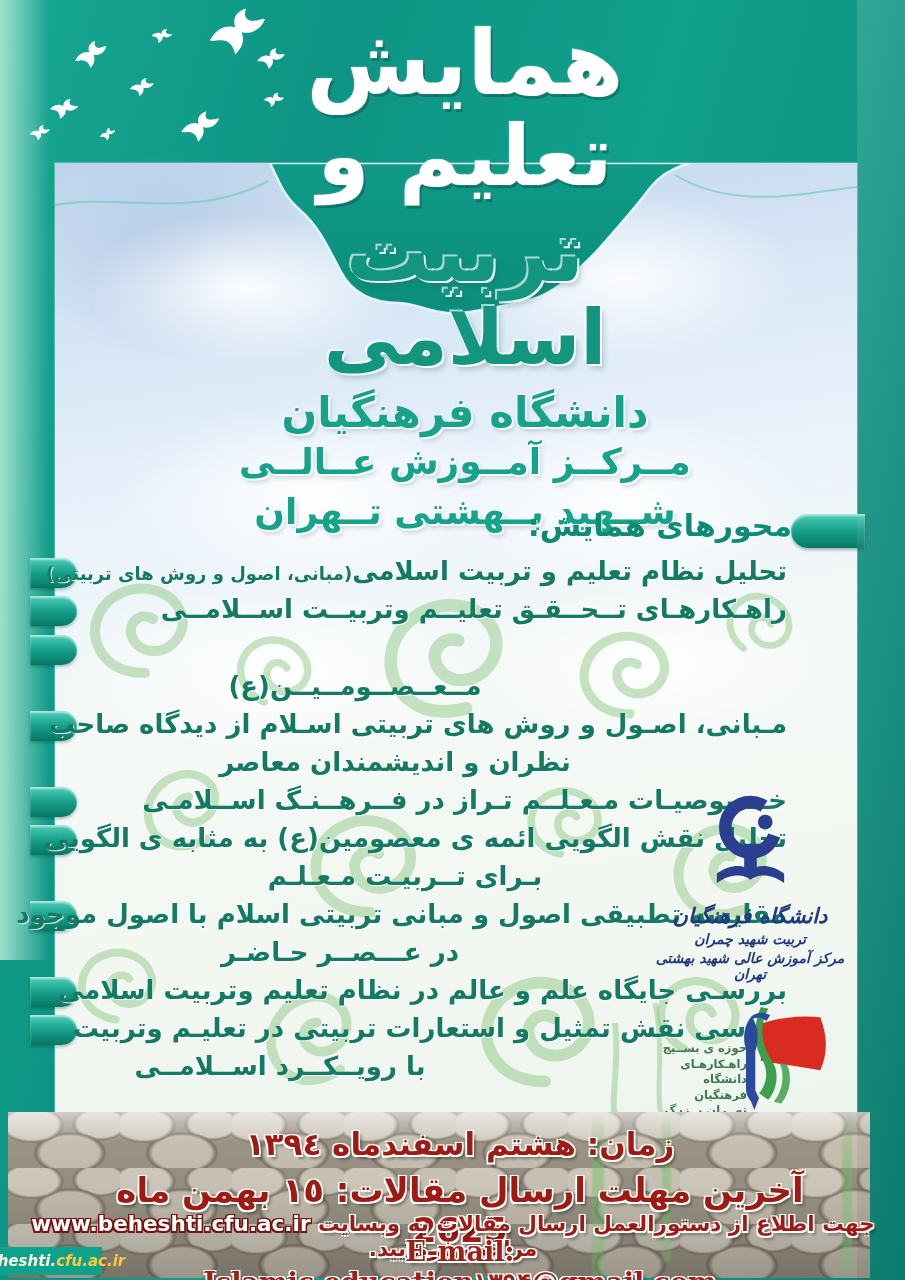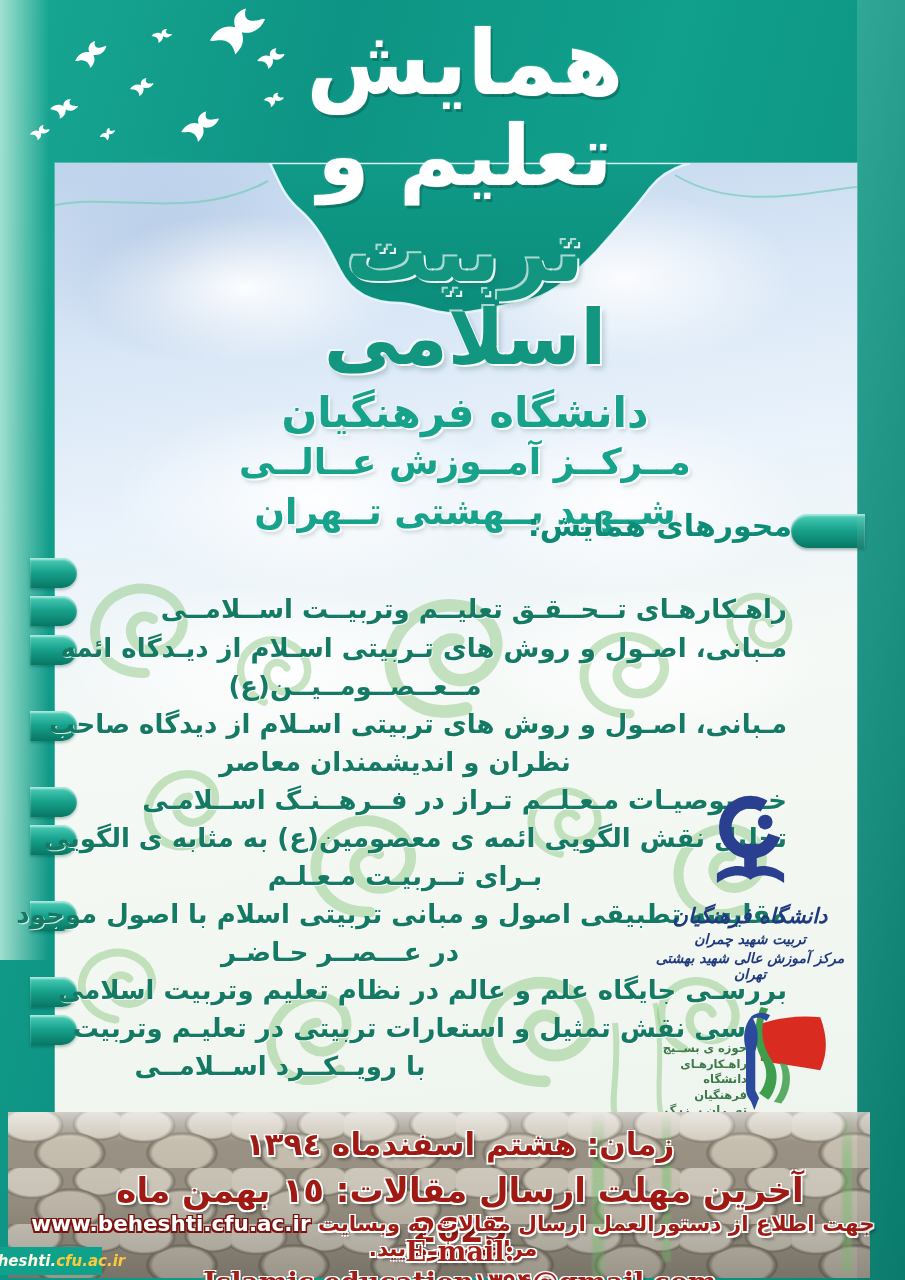--- a/index.html
+++ b/index.html
@@ -168,22 +168,24 @@
   <div class="bullet-pill" style="top:558px;"></div>
   <div class="bullet-pill" style="top:596px;"></div>
   <div class="bullet-pill" style="top:635px;"></div>
   <div class="bullet-pill" style="top:711px;"></div>
   <div class="bullet-pill" style="top:787px;"></div>
   <div class="bullet-pill" style="top:825px;"></div>
   <div class="bullet-pill" style="top:901px;"></div>
   <div class="bullet-pill" style="top:977px;"></div>
   <div class="bullet-pill" style="top:1015px;"></div>
 
+  <div class="topic-line t-right" style="top:556px;">
+    <span>تحلیل نظام تعلیم و تربیت اسلامی</span><span class="paren">(مبانی، اصول و روش های تربیتی)</span>
+  </div>
   <div class="topic-line t-right" style="top:594px;">راهـکارهـای تــحــقـق تعلیــم وتربیــت اســلامــی</div>
-  <div class="topic-line t-right" style="top:633px;">مـبانی، اصـول و روش های تـربیتی اسـلام از دیـدگاه ائمه</div>
   <div class="topic-line t-center" style="top:671px;left:200px;width:310px;">مــعــصــومــیــن(ع)</div>
   <div class="topic-line t-right" style="top:709px;">مـبانی، اصـول و روش های تربیتی اسـلام از دیدگاه صاحب</div>
   <div class="topic-line t-center" style="top:747px;left:210px;width:370px;">نظران و اندیشمندان معاصر</div>
   <div class="topic-line t-right" style="top:785px;">خــصوصیـات مـعـلــم تـراز در فــرهــنـگ اســلامـی</div>
   <div class="topic-line t-right" style="top:823px;">تحلیل نقش الگویی ائمه ی معصومین(ع) به مثابه ی الگویی</div>
   <div class="topic-line t-center" style="top:861px;left:235px;width:340px;">بـرای تــربیـت مـعـلـم</div>
   <div class="topic-line t-right" style="top:899px;">مقایسه تطبیقی اصول و مبانی تربیتی اسلام با اصول موجود</div>
   <div class="topic-line t-center" style="top:937px;left:210px;width:260px;">در عـــصــر حـاضـر</div>
   <div class="topic-line t-right" style="top:975px;">بررسـی جایگاه علم و عالم در نظام تعلیم وتربیت اسلامی</div>
   <div class="topic-line t-right" style="top:1013px;">بررسی نقش تمثیل و استعارات تربیتی در تعلیـم وتربیت</div>

